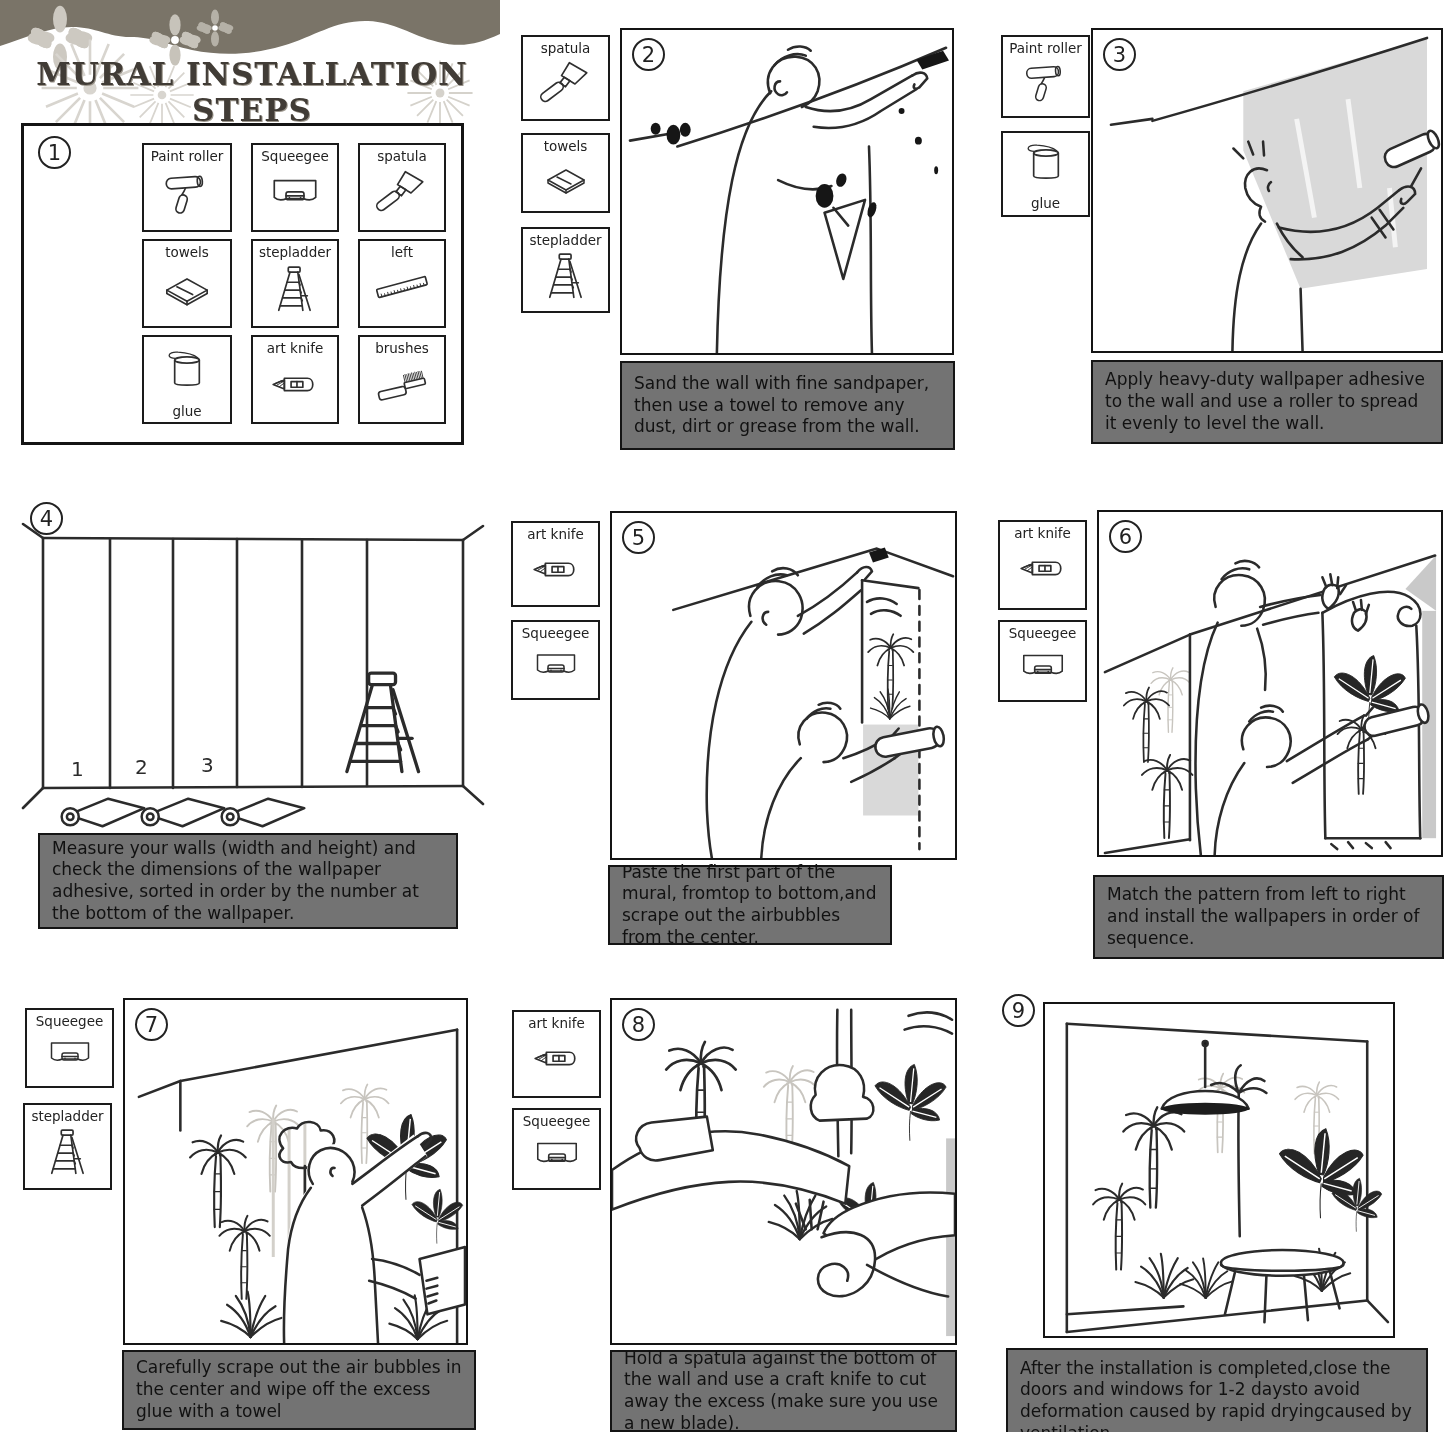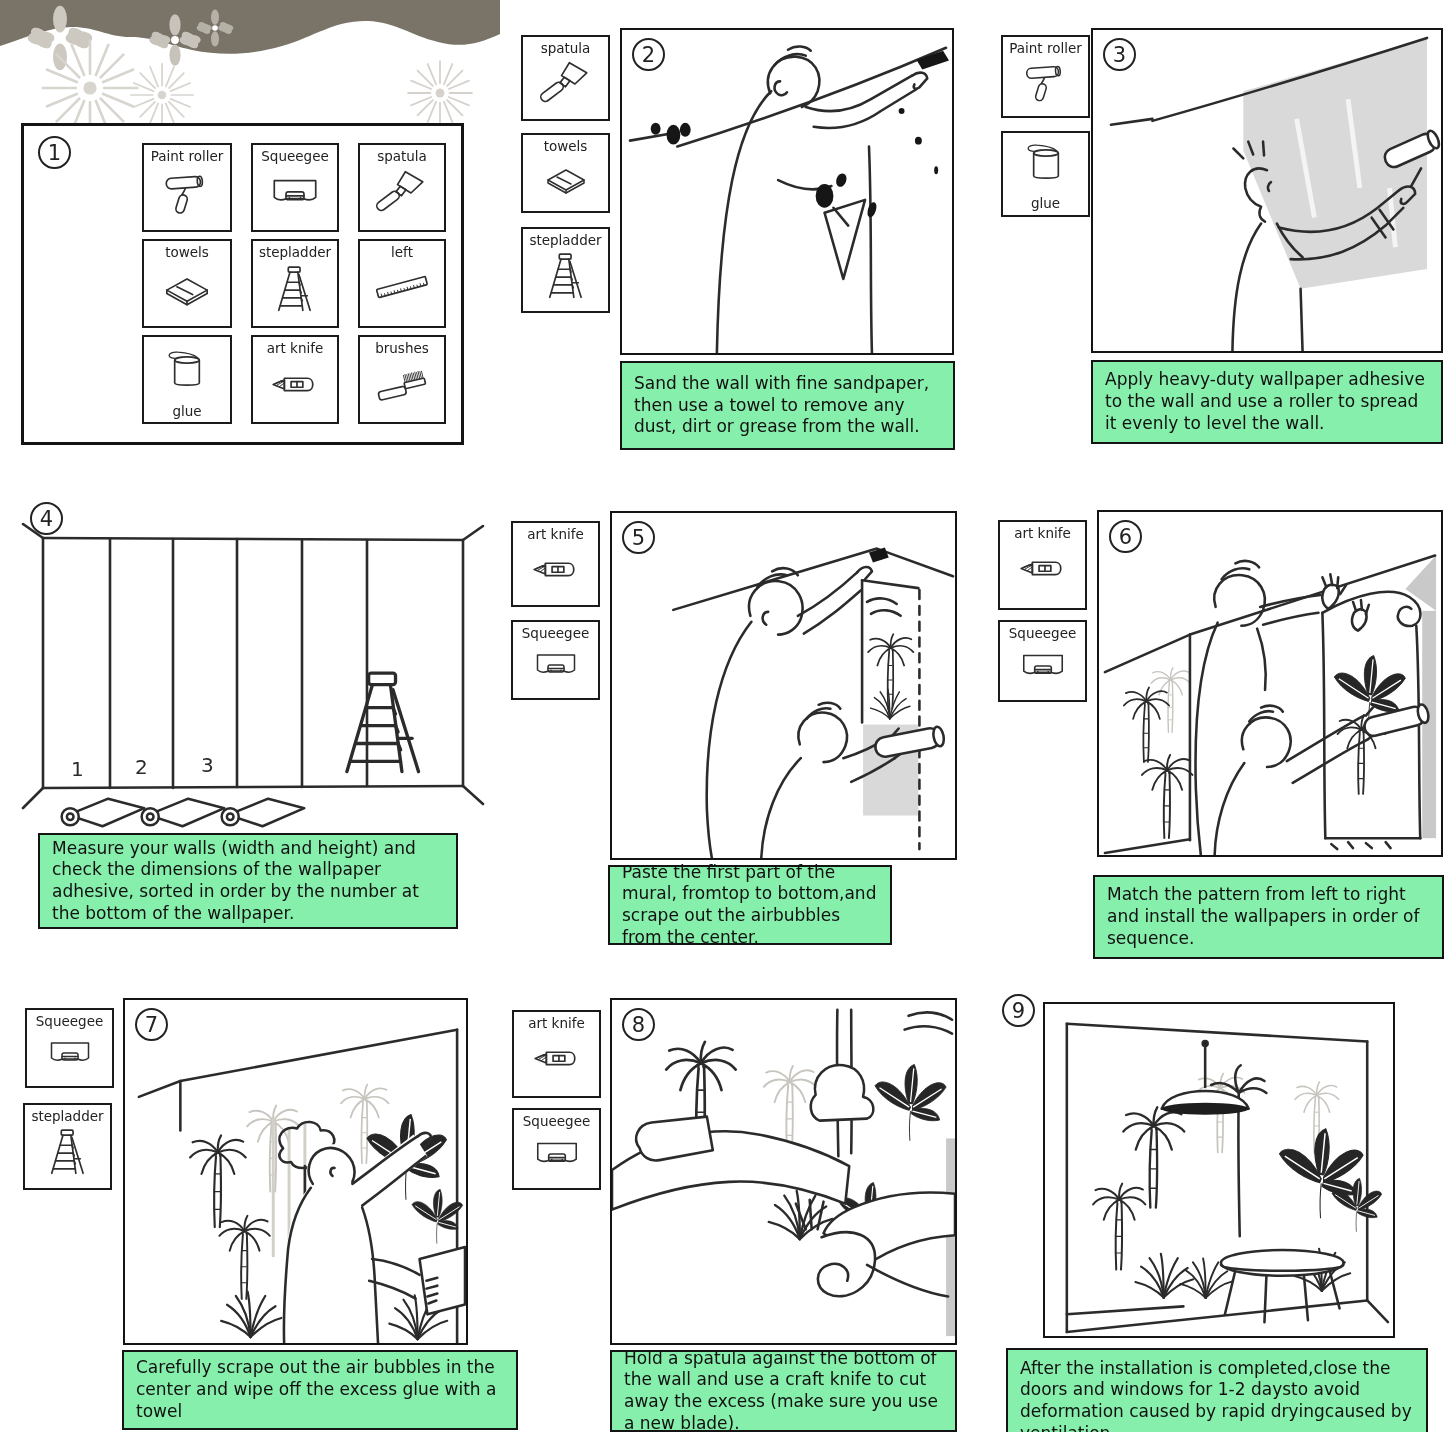--- a/index.html
+++ b/index.html
@@ -9,21 +9,21 @@
   
   .title{position:absolute;left:24px;top:56px;width:456px;text-align:center;
          font-family:"DejaVu Serif",serif;font-weight:bold;font-size:31px;letter-spacing:1px;
          color:#413c36;text-shadow:1px 1px 0 #9b958b;}
   
   .frame{position:absolute;border:2.5px solid #141414;background:#fff;box-sizing:border-box;}
   .frame svg{position:absolute;left:0;top:0;width:100%;height:100%;}
   .badge{position:absolute;width:33px;height:33px;border:2px solid #222;border-radius:50%;
          display:flex;align-items:center;justify-content:center;
          font-size:21px;color:#222;background:#fff;z-index:5;box-sizing:border-box;}
-  .caption{position:absolute;border:2.5px solid #141414;background:#86efac;box-sizing:border-box;
+  .caption{position:absolute;border:2.5px solid #141414;background:#737373;box-sizing:border-box;
            display:flex;align-items:center;padding:6px 12px;}
   .caption p{margin:0;font-size:17px;line-height:1.28;color:#111;}
   
   .chip{position:absolute;width:89px;height:86px;border:2px solid #1a1a1a;background:#fff;
         box-sizing:border-box;display:flex;flex-direction:column;align-items:center;padding-top:3px;}
   .chip.rev{flex-direction:column-reverse;padding-bottom:4px;padding-top:0;}
   .chip-label{font-size:13.5px;color:#222;white-space:nowrap;}
   .chip svg{width:56px;height:56px;flex:0 0 auto;}
   
   .tools-panel{position:absolute;left:21px;top:123px;width:443px;height:322px;
@@ -178,20 +178,21 @@
 
   <svg class="abs" style="left:0;top:0" width="500" height="130">
     <path d="M0 0 H500 V34 C478 44 462 48 438 42 C410 35 395 22 368 21 C335 20 316 36 282 46 C250 55 222 56 192 50 C165 44 152 37 130 37 C108 37 96 27 72 27 C50 27 24 38 0 46 Z" fill="#7a7468"></path>
     <use href="#petal" x="25" y="3" width="70" height="70" style="color:#cdc9c1"></use>
     <use href="#petal" x="147" y="12" width="56" height="56" style="color:#c7c3ba"></use>
     <use href="#petal" x="195" y="8" width="40" height="40" style="color:#b5b1a7"></use>
     <use href="#burst" x="35" y="33" width="110" height="110" style="color:#d8d5cf"></use>
     <use href="#burst" x="126" y="59" width="72" height="72" style="color:#d8d5cf"></use>
     <use href="#burst" x="403" y="56" width="74" height="74" style="color:#d5d2cb"></use>
   </svg>
+  <div class="title">MURAL INSTALLATION STEPS</div>
 
   <div class="tools-panel">
     <span class="badge" style="left:14px;top:10px">1</span>
     <div class="tools-grid">
       <div class="cell">
           <span>Paint roller</span>
           <svg class="tool" viewBox="0 0 100 100">
             <use href="#t-roller"></use>
           </svg>
         </div>
@@ -531,21 +532,21 @@
         <path d="M230 186 C252 170 274 152 296 138"></path>
           <path d="M240 208 C262 192 284 174 304 158"></path>
         <path d="M296 138 C303 132 310 134 310 141 M310 141 L303 149"></path>
         <path d="M298 262 L344 250 L344 308 L306 318 Z" fill="#fff"></path>
         <path d="M305 284 L316 281 M305 292 L316 289 M306 300 L316 297 M307 307 L315 304"></path>
         <path d="M250 262 C268 264 284 270 298 278"></path>
           <path d="M247 284 C264 288 280 294 294 302"></path>
       </g>
     </svg>
   </div>
-  <div class="caption" style="left:122px;top:1350px;width:396px;height:80px">
+  <div class="caption" style="left:122px;top:1350px;width:354px;height:80px">
       <p>Carefully scrape out the air bubbles in the center and wipe off the excess glue with a towel</p>
     </div>
 
   <div class="chip" style="left:512px;top:1010px;height:88px">
       <span class="chip-label">art knife</span>
       <svg class="tool" viewBox="0 0 100 100">
         <use href="#t-knife"></use>
       </svg>
     </div>
   <div class="chip" style="left:512px;top:1108px;height:82px">

